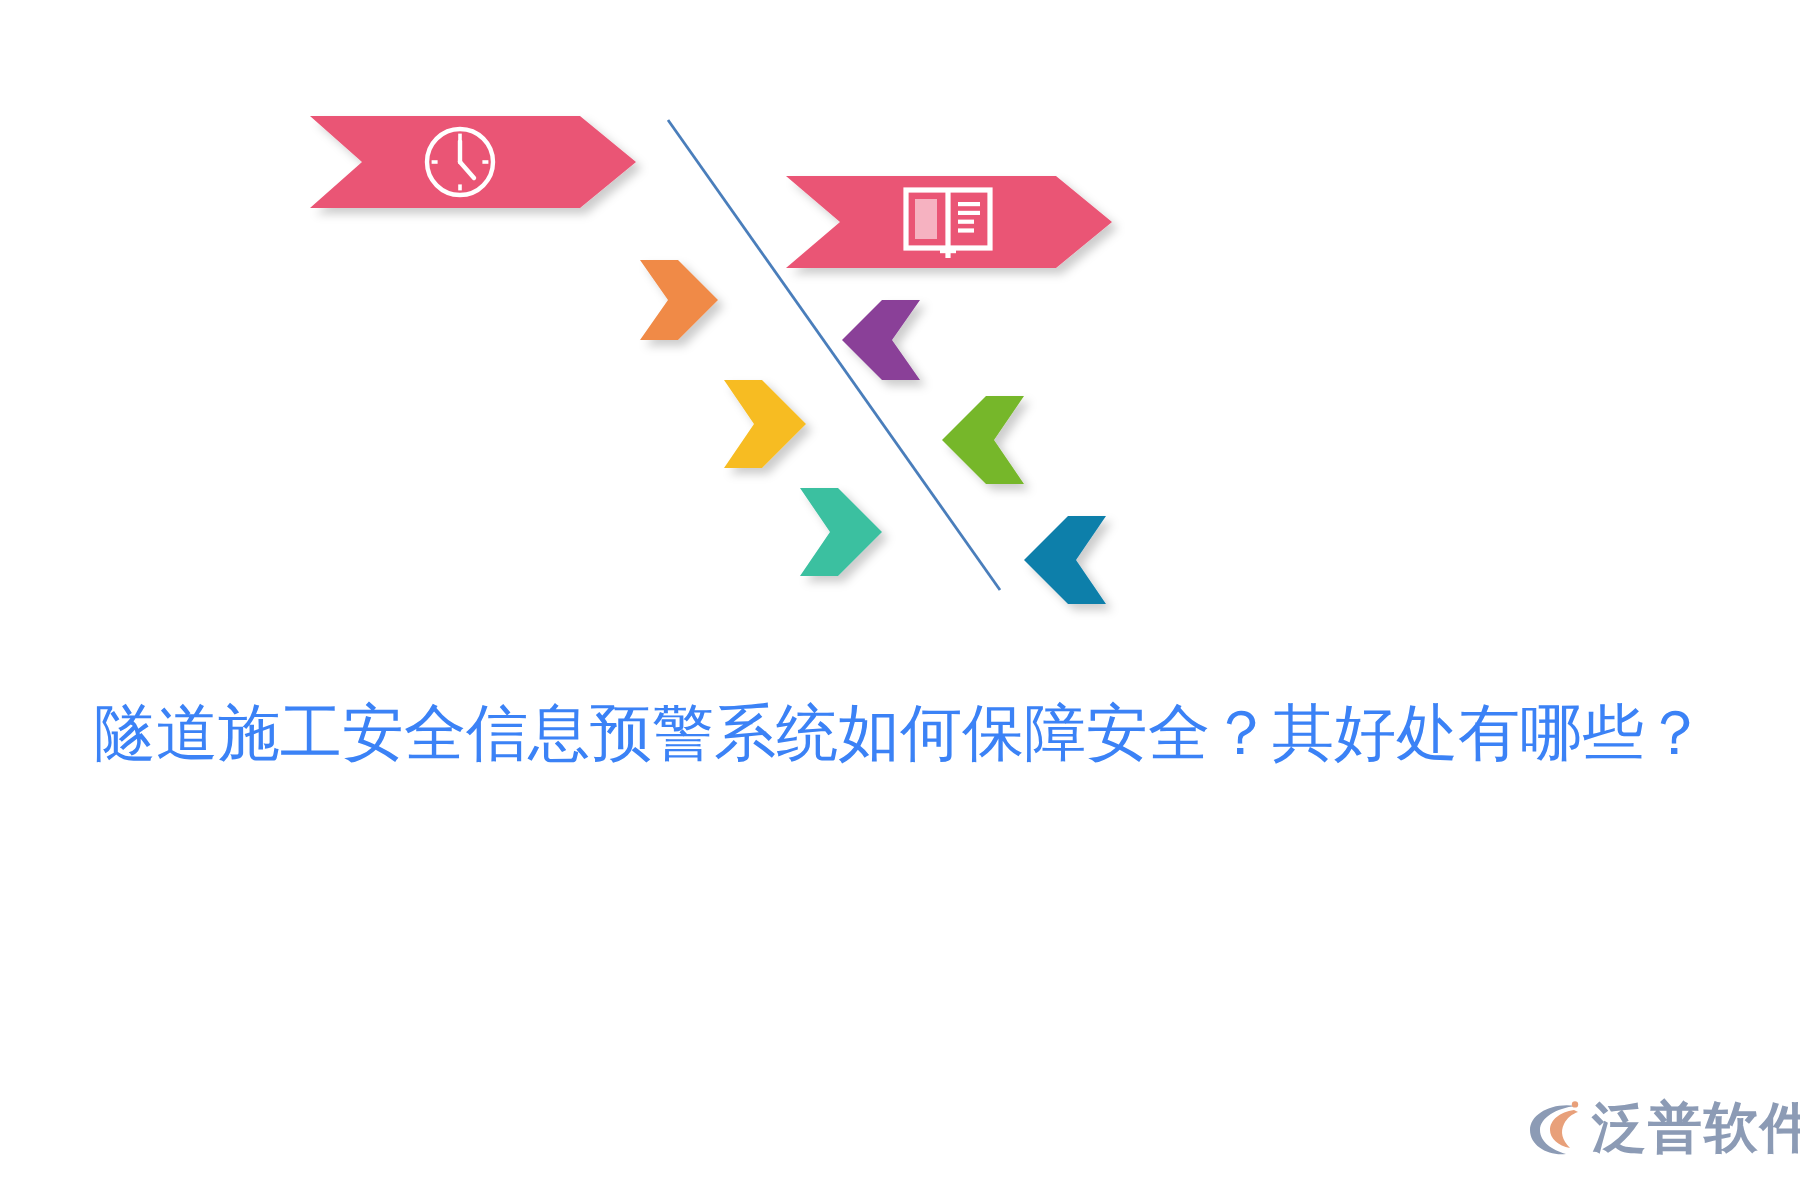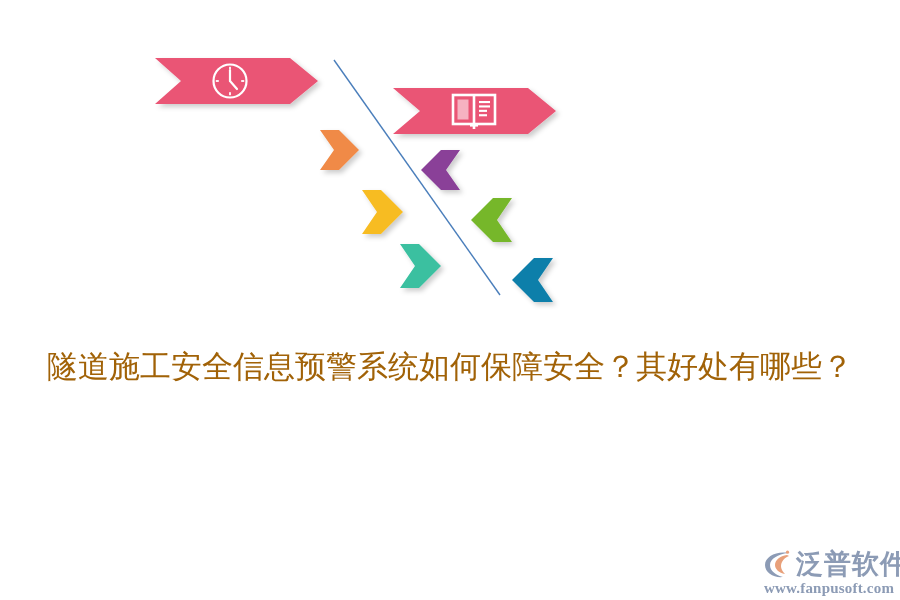--- a/index.html
+++ b/index.html
@@ -163,27 +163,26 @@
       <g filter="url(#sh)">
         <path d="M400,244 L419,244 L441,266 L419,288 L400,288 L415,266 Z" fill="#3ac0a0"></path>
       </g>
 
       <g filter="url(#sh)">
         <path d="M553,258 L534,258 L512,280 L534,302 L553,302 L538,280 Z" fill="#0e7faa"></path>
       </g>
     </svg>
   </div>
 
-  <div id="headline" style="color: #a16207;">隧道施工安全信息预警系统如何保障安全？其好处有哪些？</div>
+  <div id="headline" style="color: #3b82f6;">隧道施工安全信息预警系统如何保障安全？其好处有哪些？</div>
 
   <div id="logo">
     <div id="logo-row">
       <svg id="logo-mark" viewBox="0 0 32 32" xmlns="http://www.w3.org/2000/svg">
         <path d="M26 5 C14 3 3 9 3 17 C3 25 12 30 21 29 C14 27 8 23 8 17 C8 11 16 6 26 5 Z" fill="#8c9bb5"></path>
         <path d="M25 7 C18 8 13 12 13 17 C13 21 17 25 23 26 C19 22 18 18 20 14 C21.5 11 24 9 27 8 Z" fill="#e8a07a"></path>
         <circle cx="25.5" cy="4.2" r="1.6" fill="#e8a07a"></circle>
       </svg>
       <div id="logo-word" style="color: rgb(140, 155, 181);">泛普软件</div>
     </div>
-    <div id="logo-url" style="color: rgb(140, 155, 181);">www.fanpusoft.com</div>
   </div>
 
 </div>
 
 </body></html>

